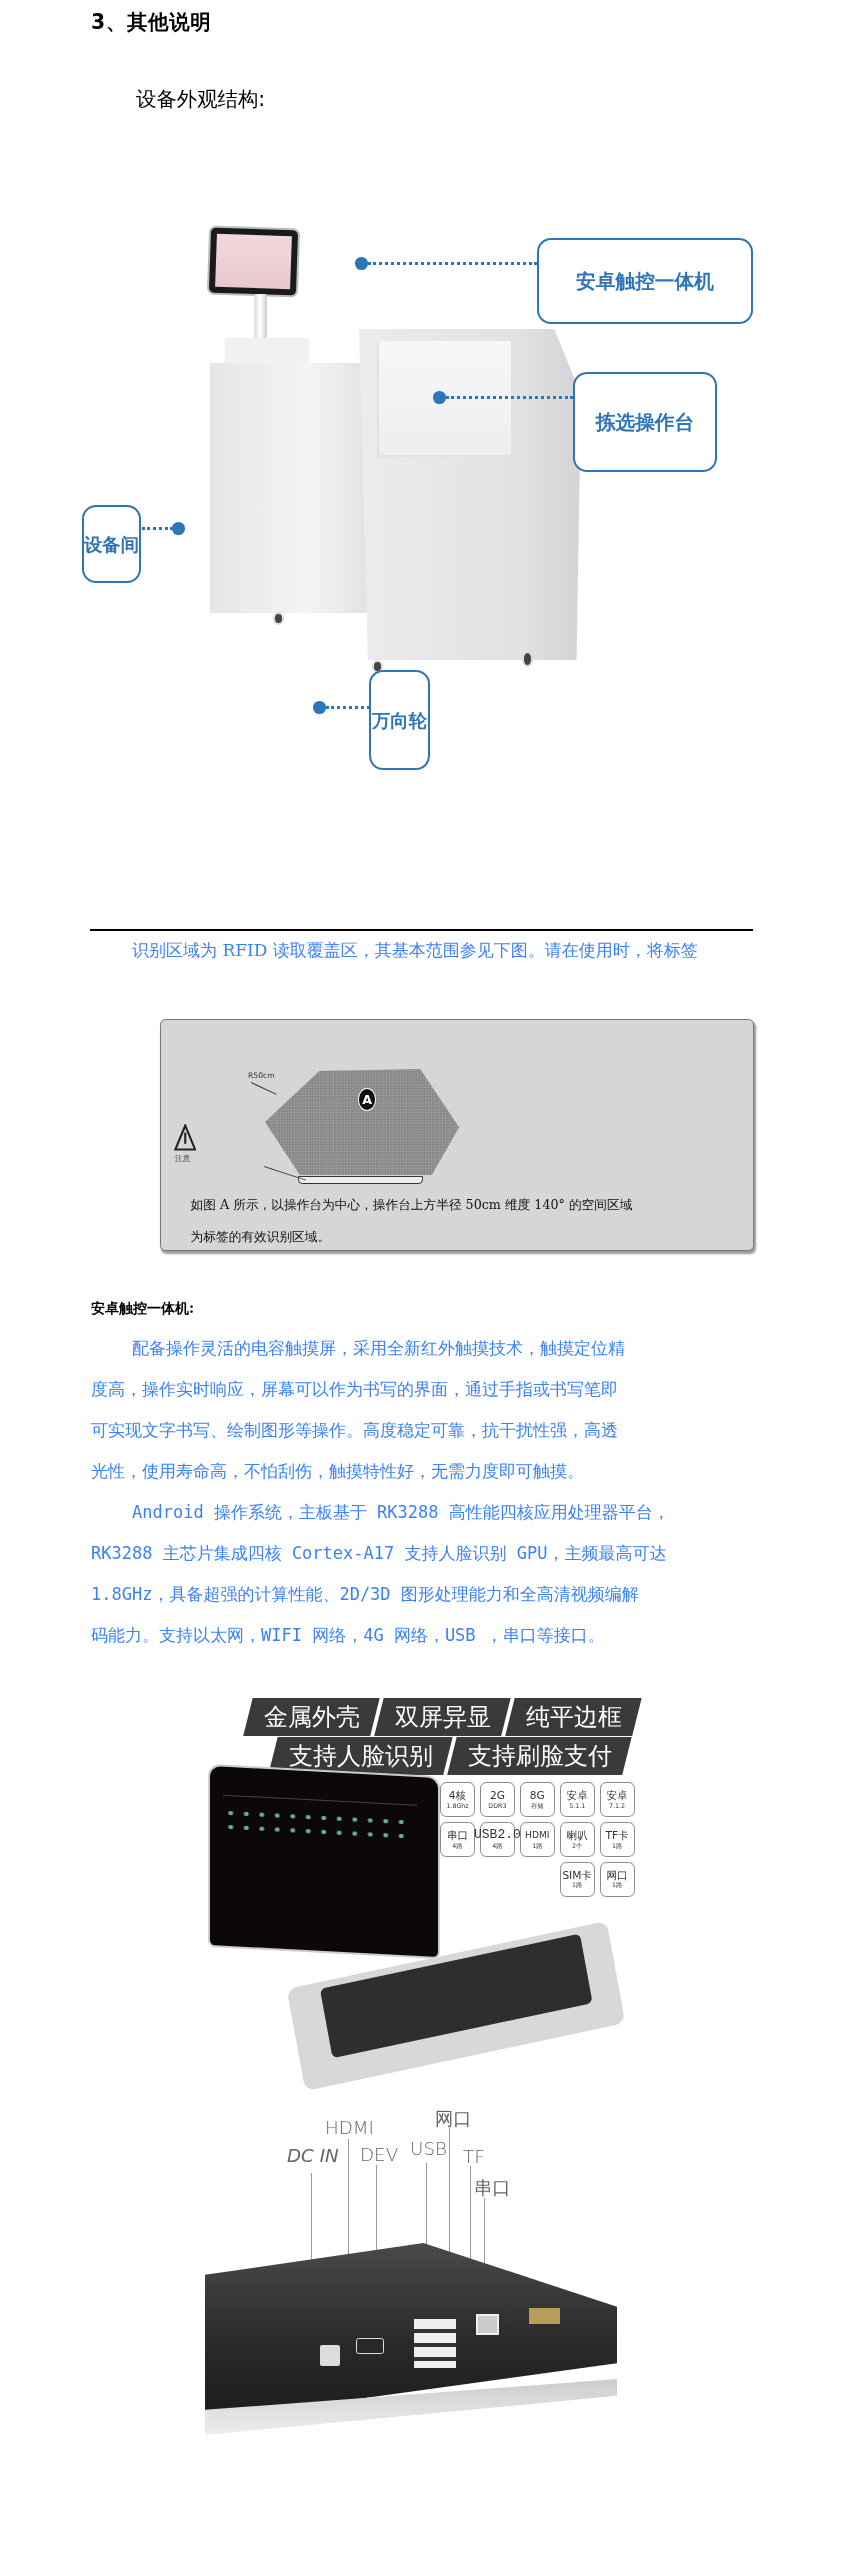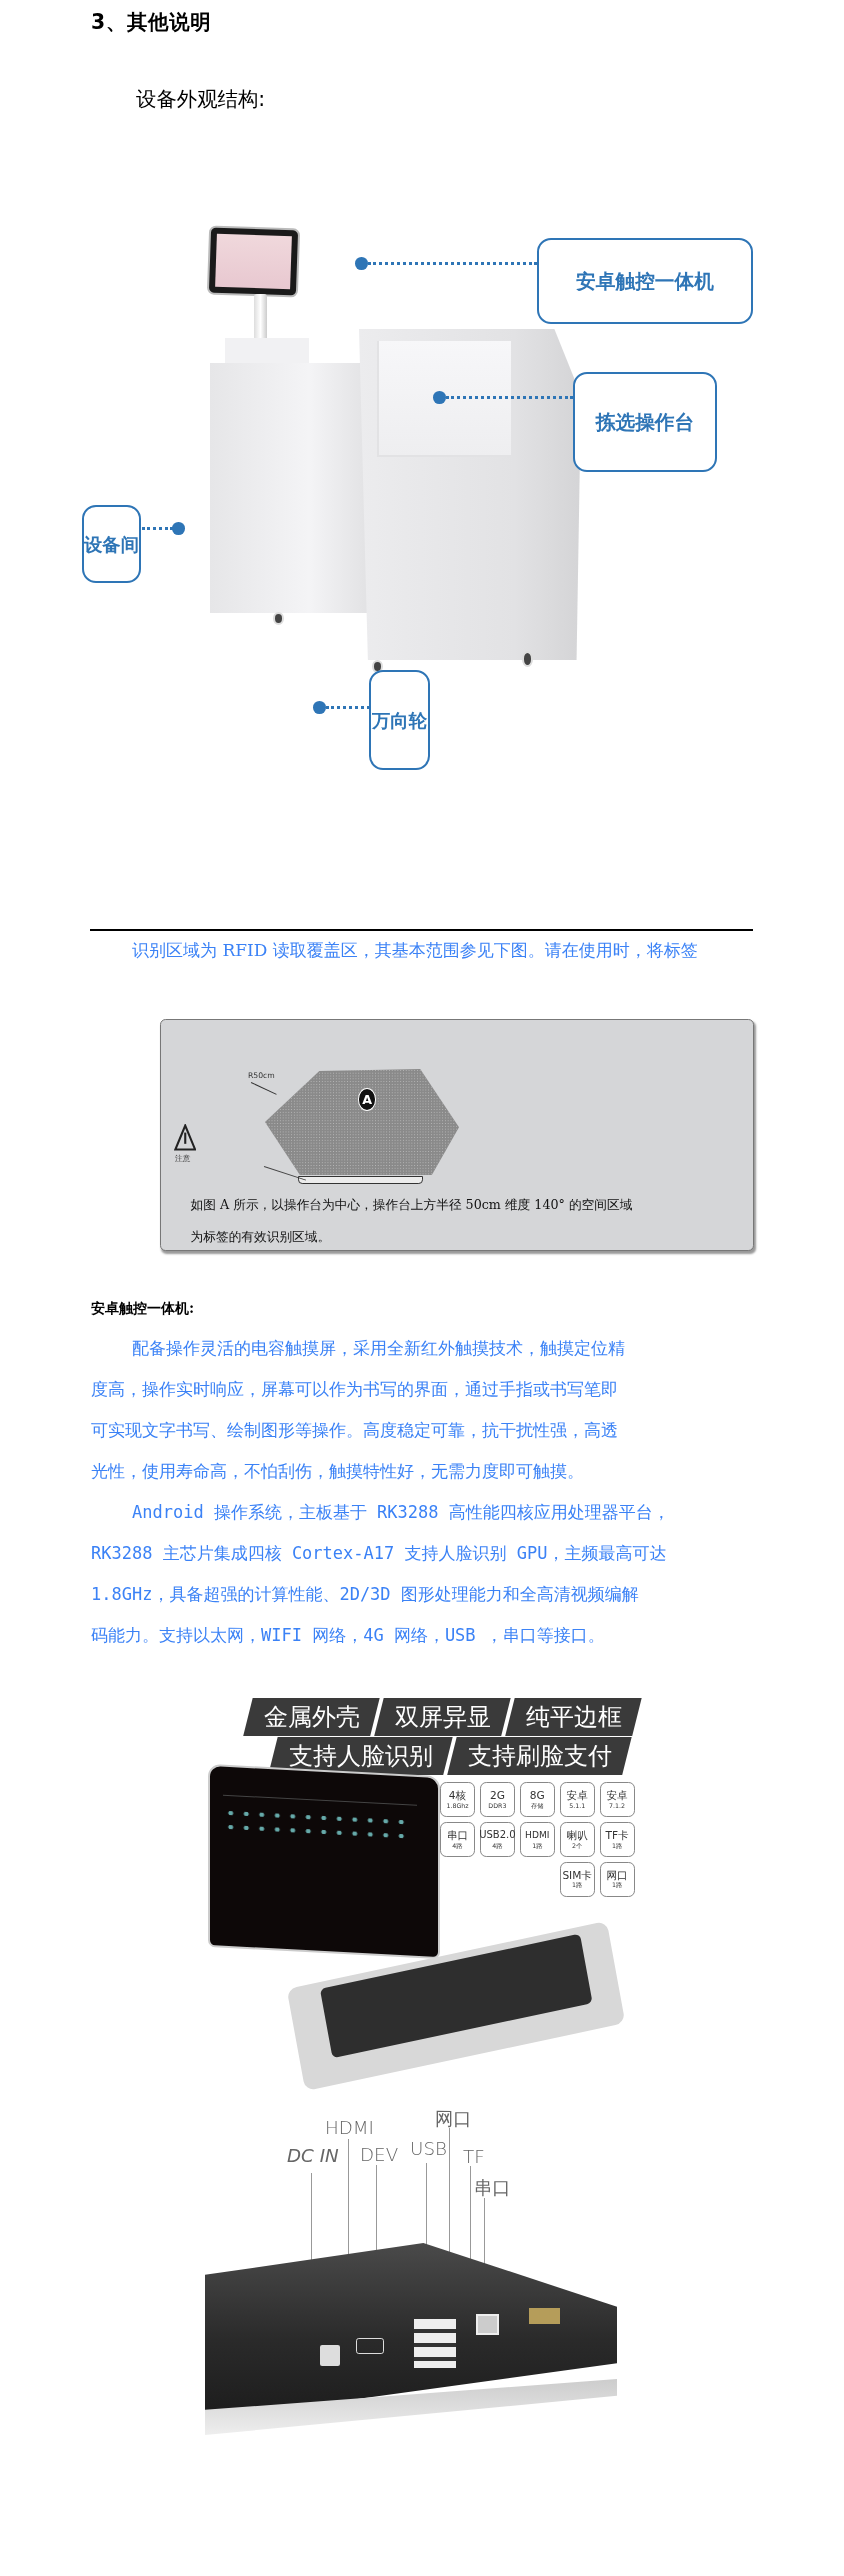--- a/index.html
+++ b/index.html
@@ -193,21 +193,21 @@
     </div>
   <div class="spec" data-name="spec-badge">
       <span class="big">安卓</span>
       <span class="small">7.1.2</span>
     </div>
   <div class="spec" data-name="spec-badge">
       <span class="big">串口</span>
       <span class="small">4路</span>
     </div>
   <div class="spec" data-name="spec-badge">
-      <span class="big" style="font-size:10px;">USB2.0</span>
+      <span class="big" style="font-size:13px;font-family:Liberation Mono, monospace;">USB2.0</span>
       <span class="small">4路</span>
     </div>
   <div class="spec" data-name="spec-badge">
       <span class="big" style="font-size:9.1px;">HDMI</span>
       <span class="small">1路</span>
     </div>
   <div class="spec" data-name="spec-badge">
       <span class="big">喇叭</span>
       <span class="small">2个</span>
     </div>

